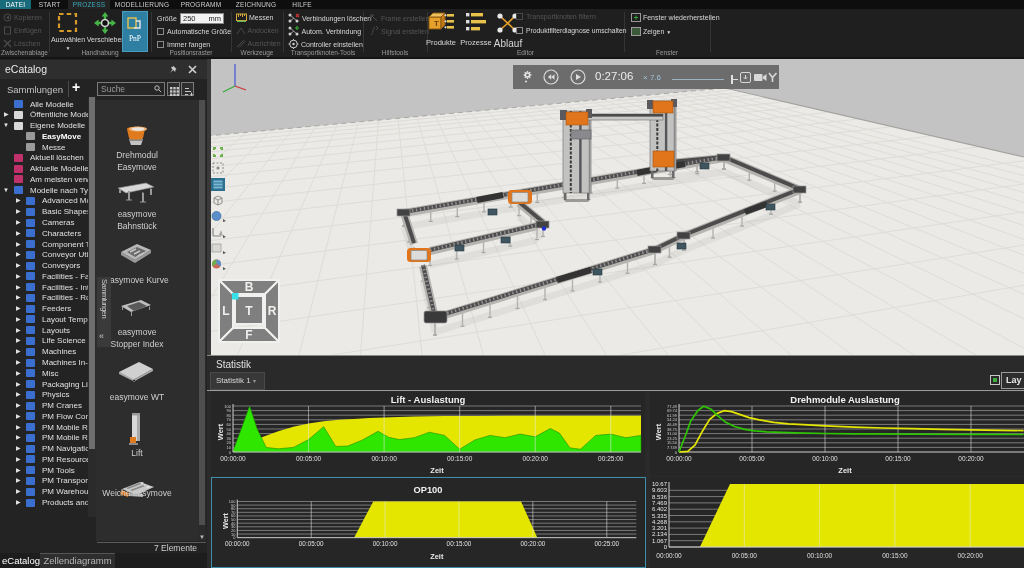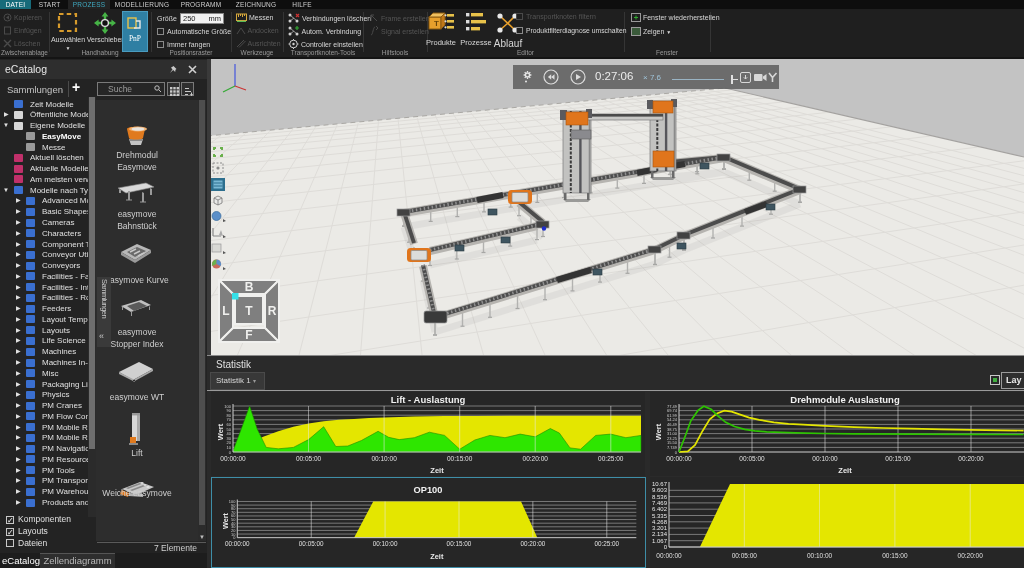--- a/index.html
+++ b/index.html
@@ -218,21 +218,21 @@
           <path d="M5.5 1l3 3-1 .8-.3 2.2-2-2L2 8l2.5-3.7-1.6-1.6z" fill="#c8c8c8"></path>
         </svg>
     <svg width="9" height="9" viewBox="0 0 9 9" style="position:absolute;left:188px;top:5px;">
           <path d="M1 1l7 7M8 1l-7 7" stroke="#d0d0d0" stroke-width="1.6"></path>
         </svg>
   </div>
   <div id="lp-sub">
     <span style="position:absolute;left:7px;top:5px;font-size:9.5px;color:#c4c4c4;">Sammlungen</span>
     <span style="position:absolute;left:68px;top:2px;width:1px;height:17px;background:#4a4a4a;"></span>
     <span style="position:absolute;left:72px;top:0px;font-size:14px;color:#fff;font-weight:bold;">+</span>
-    <span style="position:absolute;left:97px;top:3px;width:68px;height:14px;background:#262626;border:1px solid #7a7a7a;font-size:8.5px;color:#9a9a9a;line-height:12px;padding-left:10px;">Suche
+    <span style="position:absolute;left:97px;top:3px;width:68px;height:14px;background:#262626;border:1px solid #7a7a7a;font-size:8.5px;color:#9a9a9a;line-height:12px;padding-left:3px;">Suche
       <svg width="8" height="8" viewBox="0 0 8 8" style="position:absolute;right:2px;top:2px;">
             <circle cx="3" cy="3" r="2.2" fill="none" stroke="#c0c0c0"></circle>
             <path d="M4.8 4.8L7 7" stroke="#c0c0c0"></path>
           </svg>
     </span>
     <span style="position:absolute;left:167px;top:3px;width:13px;height:14px;background:#2e2e2e;border:1px solid #7a7a7a;">
       <svg width="9" height="9" viewBox="0 0 9 9" style="margin:1.5px;">
             <g fill="#c8c8c8">
               <rect x="0" y="0" width="2.4" height="2.4"></rect>
               <rect x="3.3" y="0" width="2.4" height="2.4"></rect>
@@ -249,21 +249,21 @@
     <span style="position:absolute;left:181px;top:3px;width:13px;height:14px;background:#2e2e2e;border:1px solid #7a7a7a;">
       <svg width="9" height="9" viewBox="0 0 9 9" style="margin:1.5px;">
             <path d="M1 1.5h4M1 4.5h6M1 7.5h3" stroke="#c8c8c8"></path>
             <path d="M7.5 5.5v3m-1.2-1.2l1.2 1.4 1.2-1.4" stroke="#c8c8c8" fill="none"></path>
           </svg>
     </span>
   </div>
   <div id="tree">
 <div class="trow" style="left:0;top:1.5px;">
           <span class="tic" style="position:absolute;left:14px;top:1.5px;background:#3a6fd0;"></span>
-          <span style="position:absolute;left:30px;top:0;">Zeit Modelle</span>
+          <span style="position:absolute;left:30px;top:0;">Alle Modelle</span>
         </div>
 <div class="trow" style="left:0;top:12.3px;">
           <span class="arr" style="left:4px;top:0;">▶</span>
           <span class="tic" style="position:absolute;left:14px;top:1.5px;background:#d8d8d8;"></span>
           <span style="position:absolute;left:30px;top:0;">Öffentliche Mode</span>
         </div>
 <div class="trow" style="left:0;top:23.0px;">
           <span class="arr" style="left:3px;top:0;">▼</span>
           <span class="tic" style="position:absolute;left:14px;top:1.5px;background:#d8d8d8;"></span>
           <span style="position:absolute;left:30px;top:0;">Eigene Modelle</span>
@@ -508,25 +508,20 @@
       <div style="position:absolute;left:3px;top:2px;width:10px;height:56px;font-size:7.5px;color:#c8c8c8;writing-mode:vertical-lr;letter-spacing:-0.5px;">Sammlungen</div>
       <div style="position:absolute;left:2px;top:54px;font-size:9px;color:#c8c8c8;">«</div>
     </div>
   </div>
 
   <div style="position:absolute;left:198px;top:41px;width:8px;height:441px;background:#2b2b2b;">
     <div style="position:absolute;left:1px;top:0px;width:6px;height:425px;background:#4e4e4e;"></div>
     <div style="position:absolute;left:1px;bottom:1px;font-size:6px;color:#bbb;">▼</div>
   </div>
 
-  <div style="position:absolute;left:6px;top:455px;font-size:8.5px;color:#e0e0e0;">
-    <div style="height:12px;"><span style="display:inline-block;width:8px;height:8px;border:1px solid #c8c8c8;background:#262626;color:#fff;font-size:8px;line-height:8px;text-align:center;vertical-align:-1px;margin-right:4px;">✓</span>Komponenten</div>
-    <div style="height:12px;"><span style="display:inline-block;width:8px;height:8px;border:1px solid #c8c8c8;background:#262626;color:#fff;font-size:8px;line-height:8px;text-align:center;vertical-align:-1px;margin-right:4px;">✓</span>Layouts</div>
-    <div style="height:12px;"><span style="display:inline-block;width:8px;height:8px;border:1px solid #c8c8c8;background:#262626;vertical-align:-1px;margin-right:4px;"></span>Dateien</div>
-  </div>
   <div id="lp-bottom">
     <div style="position:absolute;left:97px;top:1px;width:109px;height:1px;background:#5a5a5a;"></div>
     <div style="position:absolute;left:97px;top:2px;width:100px;text-align:right;font-size:8.5px;color:#d0d0d0;">7 Elemente</div>
     <div style="position:absolute;left:0;top:12px;width:207px;height:15px;background:#1d1d1d;">
       <span style="position:absolute;left:2px;top:2px;font-size:9.5px;color:#ffffff;">eCatalog</span>
       <span style="position:absolute;left:40px;top:0px;width:75px;height:15px;background:#2e2e2e;border-top:1px solid #555;font-size:9.5px;color:#b8b8b8;text-align:center;line-height:14px;">Zellendiagramm</span>
     </div>
   </div>
 </div>
 

